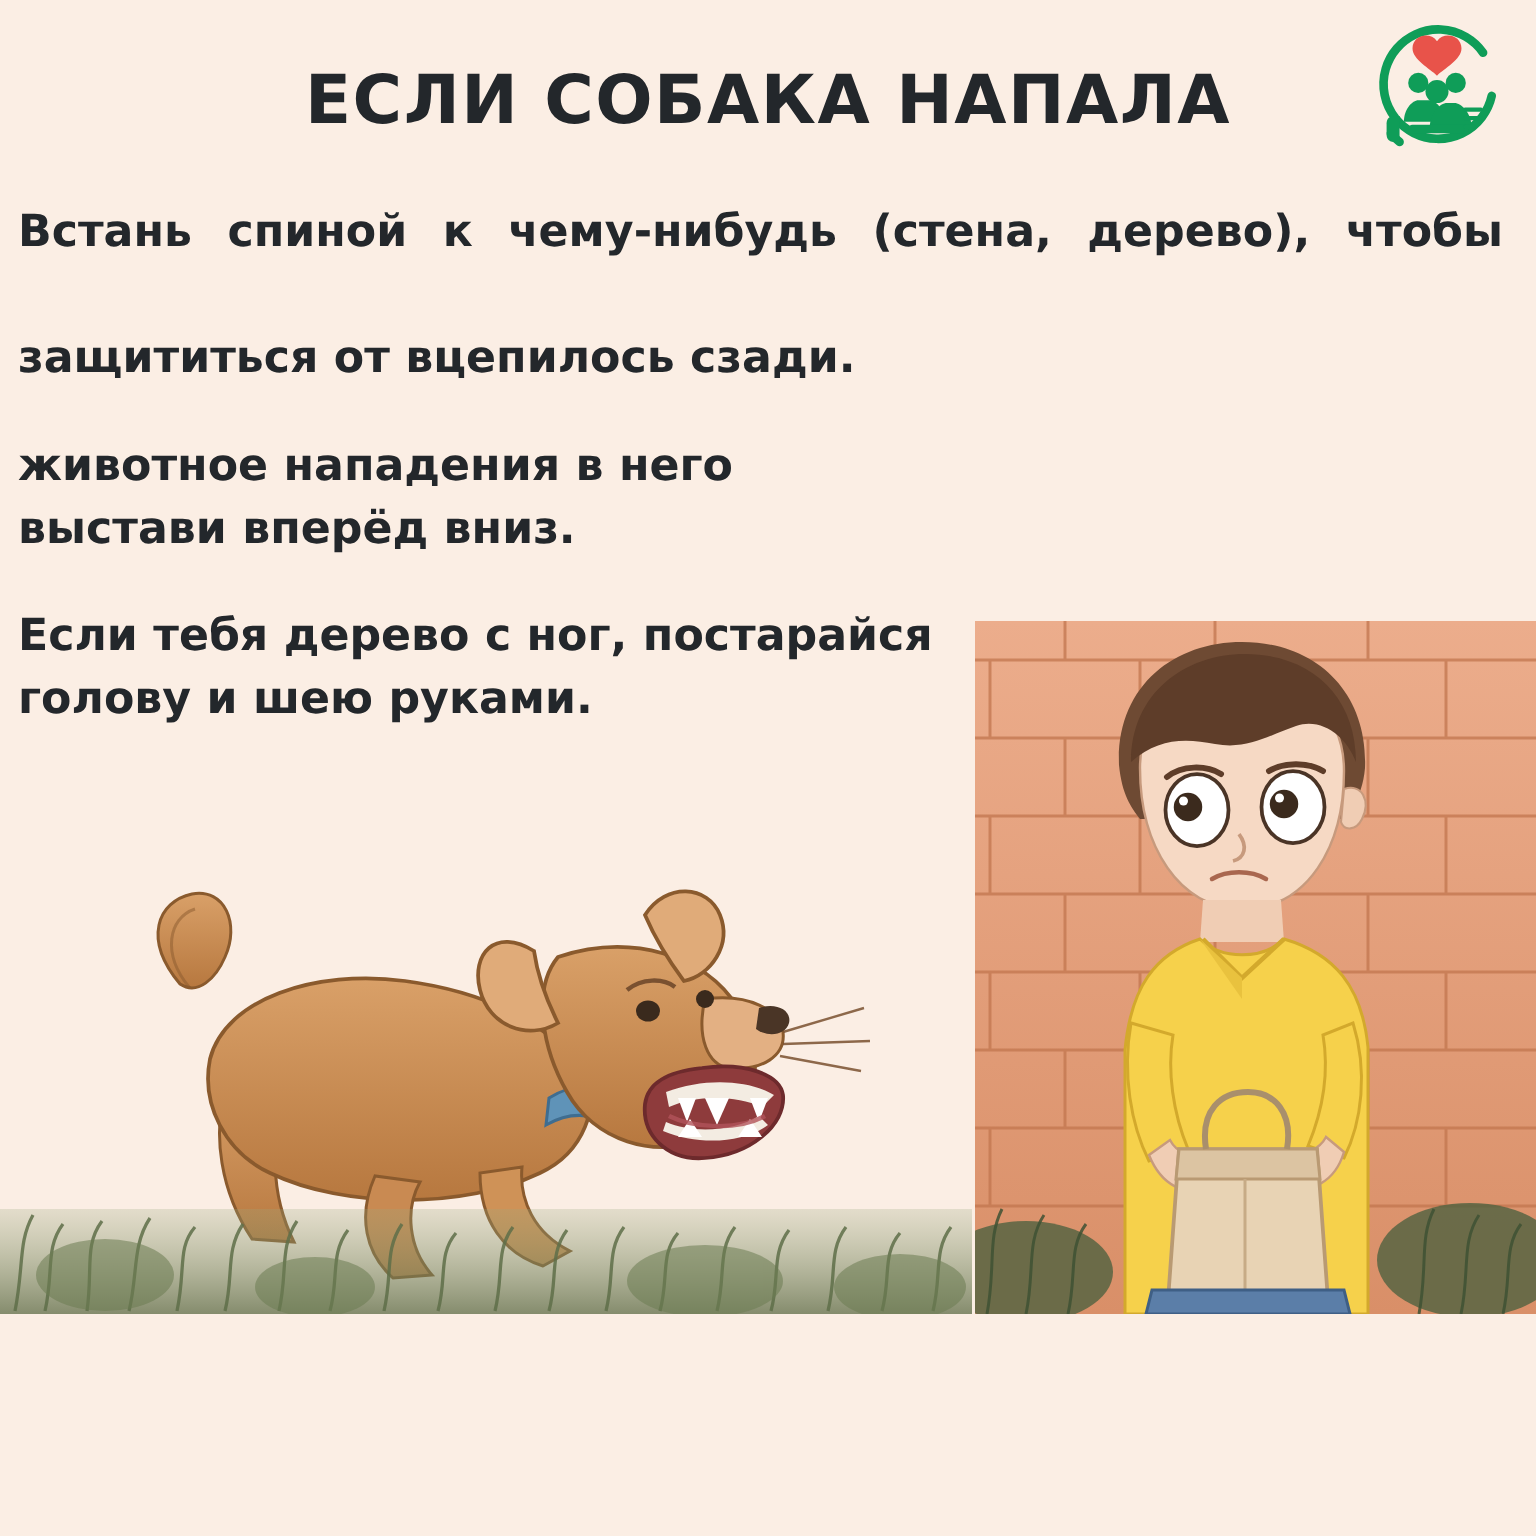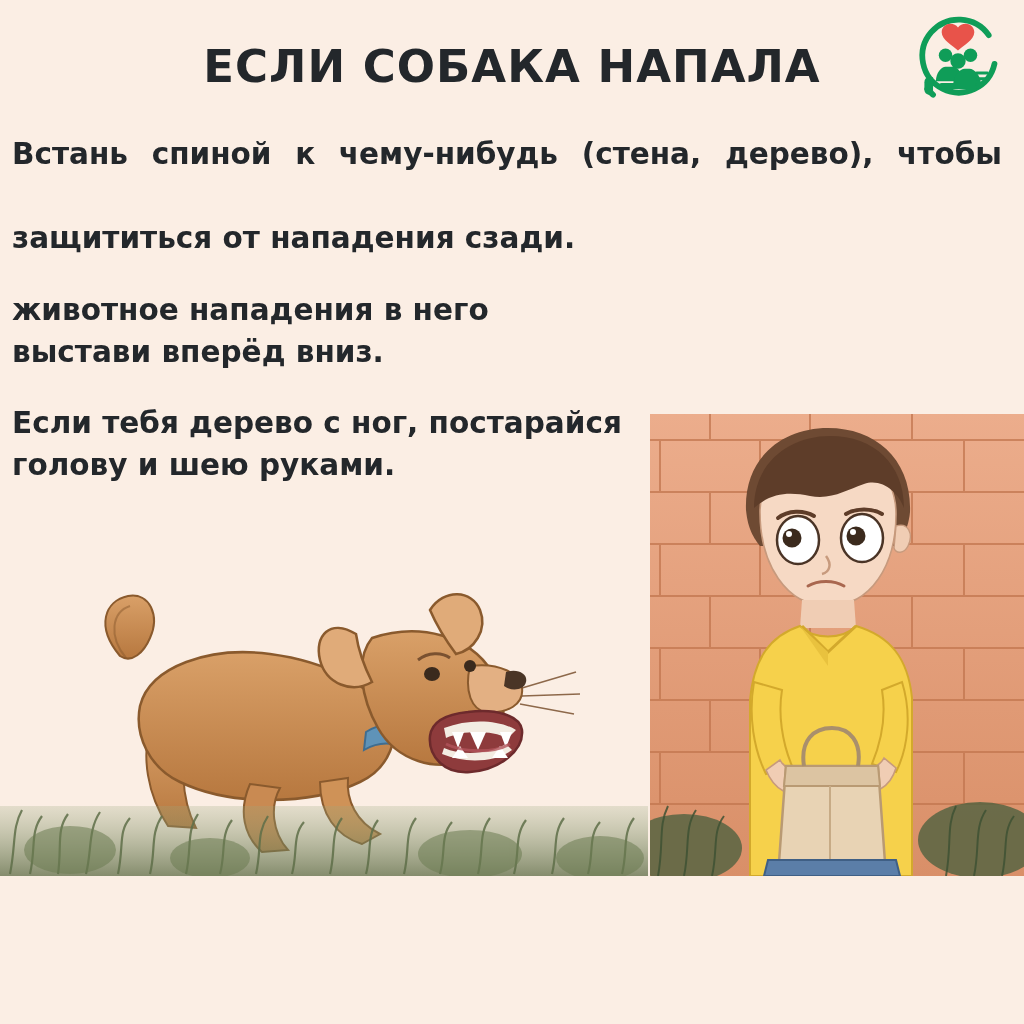--- a/index.html
+++ b/index.html
@@ -133,21 +133,21 @@
     </svg>
     <span class="sr">Логотип: семья в зелёном круге</span>
   </div>
 
   <div class="title">ЕСЛИ СОБАКА НАПАЛА</div>
 
   <div class="body-text">
 
     <p class="para justify">
       <span class="jline">Встань спиной к чему-нибудь (стена, дерево), чтобы</span>
-      <span class="line">защититься от нападения сзади.</span>
+      <span class="line">защититься от вцепилось сзади.</span>
     </p>
 
     <p class="para justify">
       <span class="line">животное нападения в него</span>
       <span class="line">выстави вперёд вниз.</span>
     </p>
 
     <p class="para">
       <span class="line">Если тебя дерево с ног, постарайся</span>
       <span class="line">голову и шею руками.</span>

